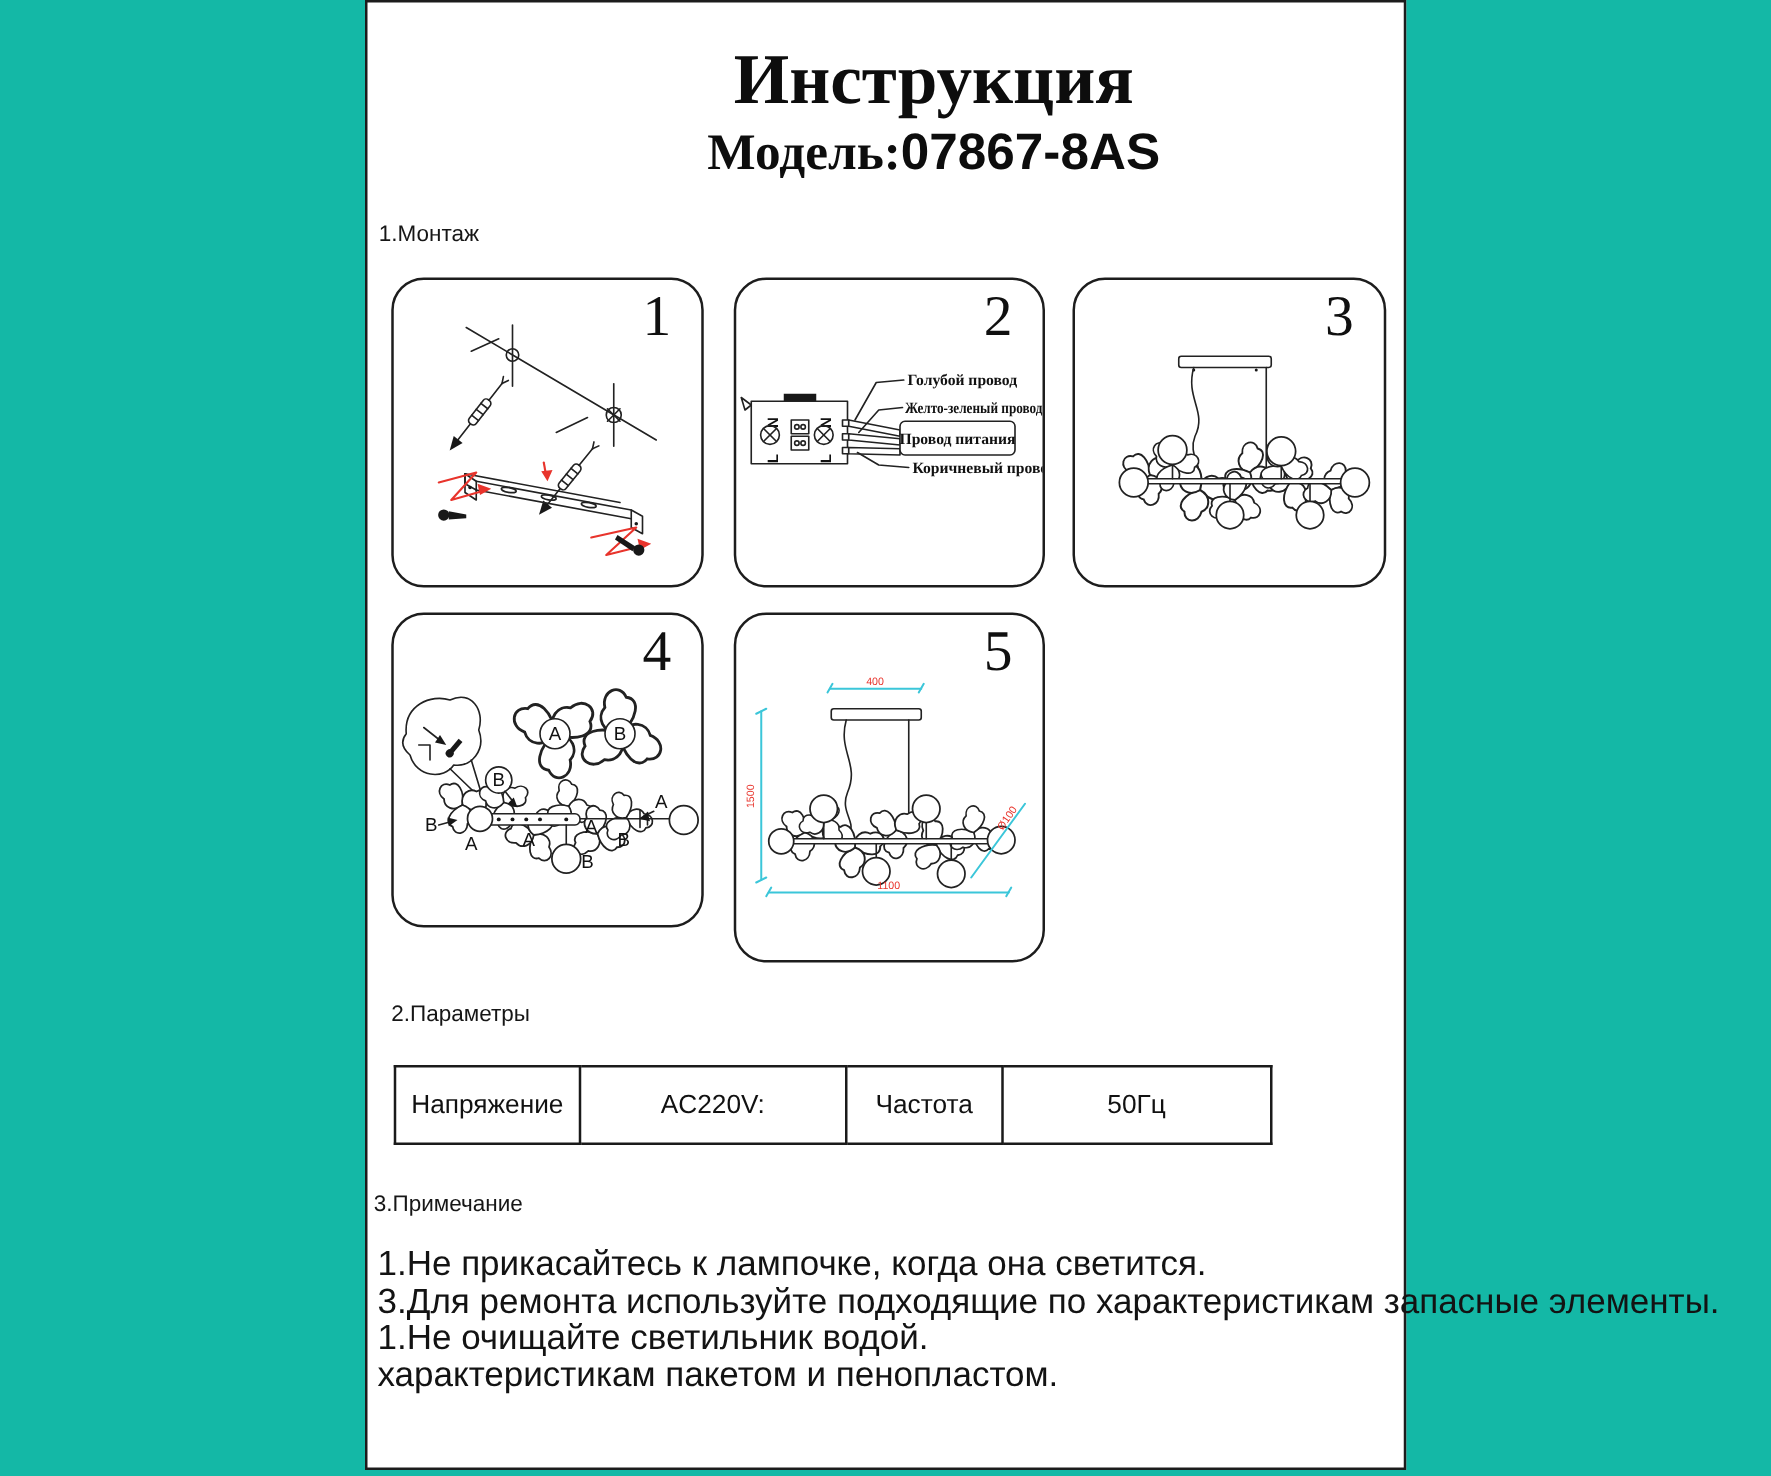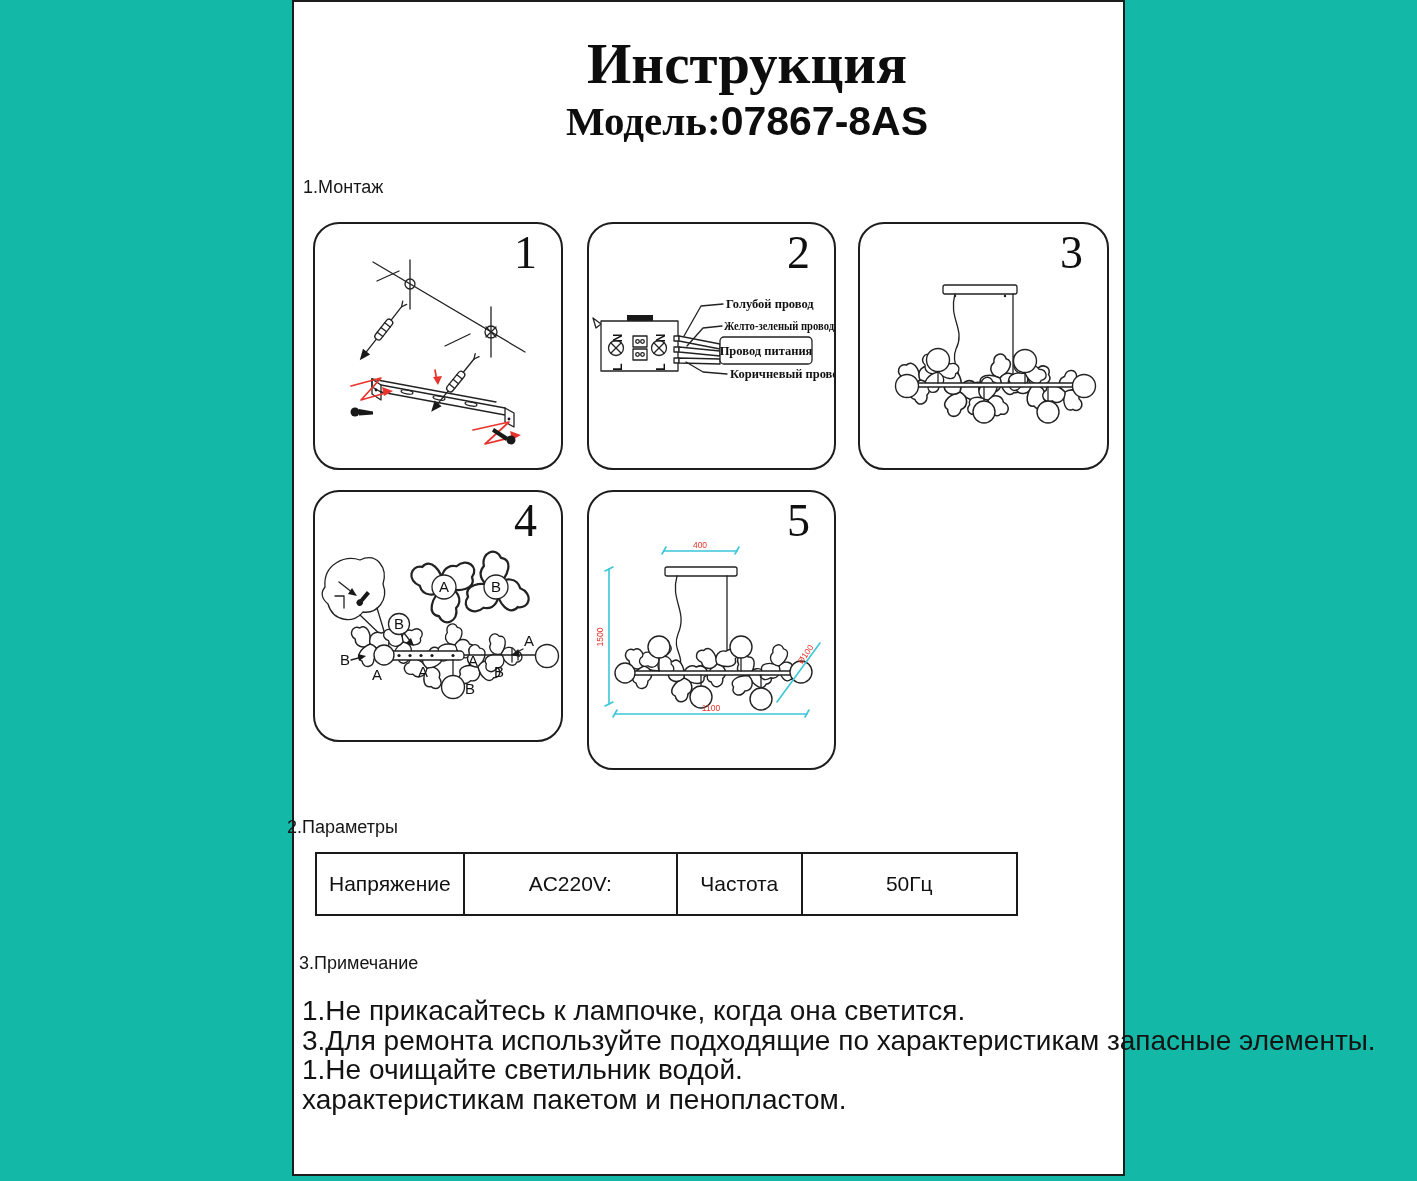--- a/index.html
+++ b/index.html
@@ -7,21 +7,21 @@
           font-family:"Liberation Sans",sans-serif;color:#141414;}
   .page-border{position:absolute;left:292px;top:0;width:833px;height:1176px;
                border:2px solid #1c1c1c;box-sizing:border-box;background:#fff;}
   .header{position:absolute;left:397px;top:34px;width:700px;text-align:center;}
   .title{font-family:"Liberation Serif",serif;font-weight:bold;font-size:57px;line-height:1.05;color:#0d0d0d;}
   .model{font-size:41px;font-weight:bold;margin-top:3px;color:#0d0d0d;}
   .model .m-label{font-family:"Liberation Serif",serif;}
   .model .m-value{font-family:"Liberation Sans",sans-serif;}
   .sec-heading{position:absolute;font-size:18px;color:#161616;}
   #h-montage{left:303px;top:177px;}
-  #h-params{left:287px;top:801px;margin-top:16px;}
+  #h-params{left:313px;top:801px;}
   #h-notes{left:299px;top:953px;}
   .panel{position:absolute;border:2px solid #1d1d1d;border-radius:26px;box-sizing:border-box;background:#fff;}
   .panel>svg{position:absolute;left:0;top:0;width:100%;height:100%;}
   .panel-number{position:absolute;top:4px;right:24px;font-family:"Liberation Serif",serif;
                 font-size:46px;color:#101010;line-height:1.1;}
   #panel-1{left:313px;top:222px;width:250px;height:248px;}
   #panel-2{left:587px;top:222px;width:249px;height:248px;}
   #panel-3{left:858px;top:222px;width:251px;height:248px;}
   #panel-4{left:313px;top:490px;width:250px;height:252px;}
   #panel-5{left:587px;top:490px;width:249px;height:280px;}

